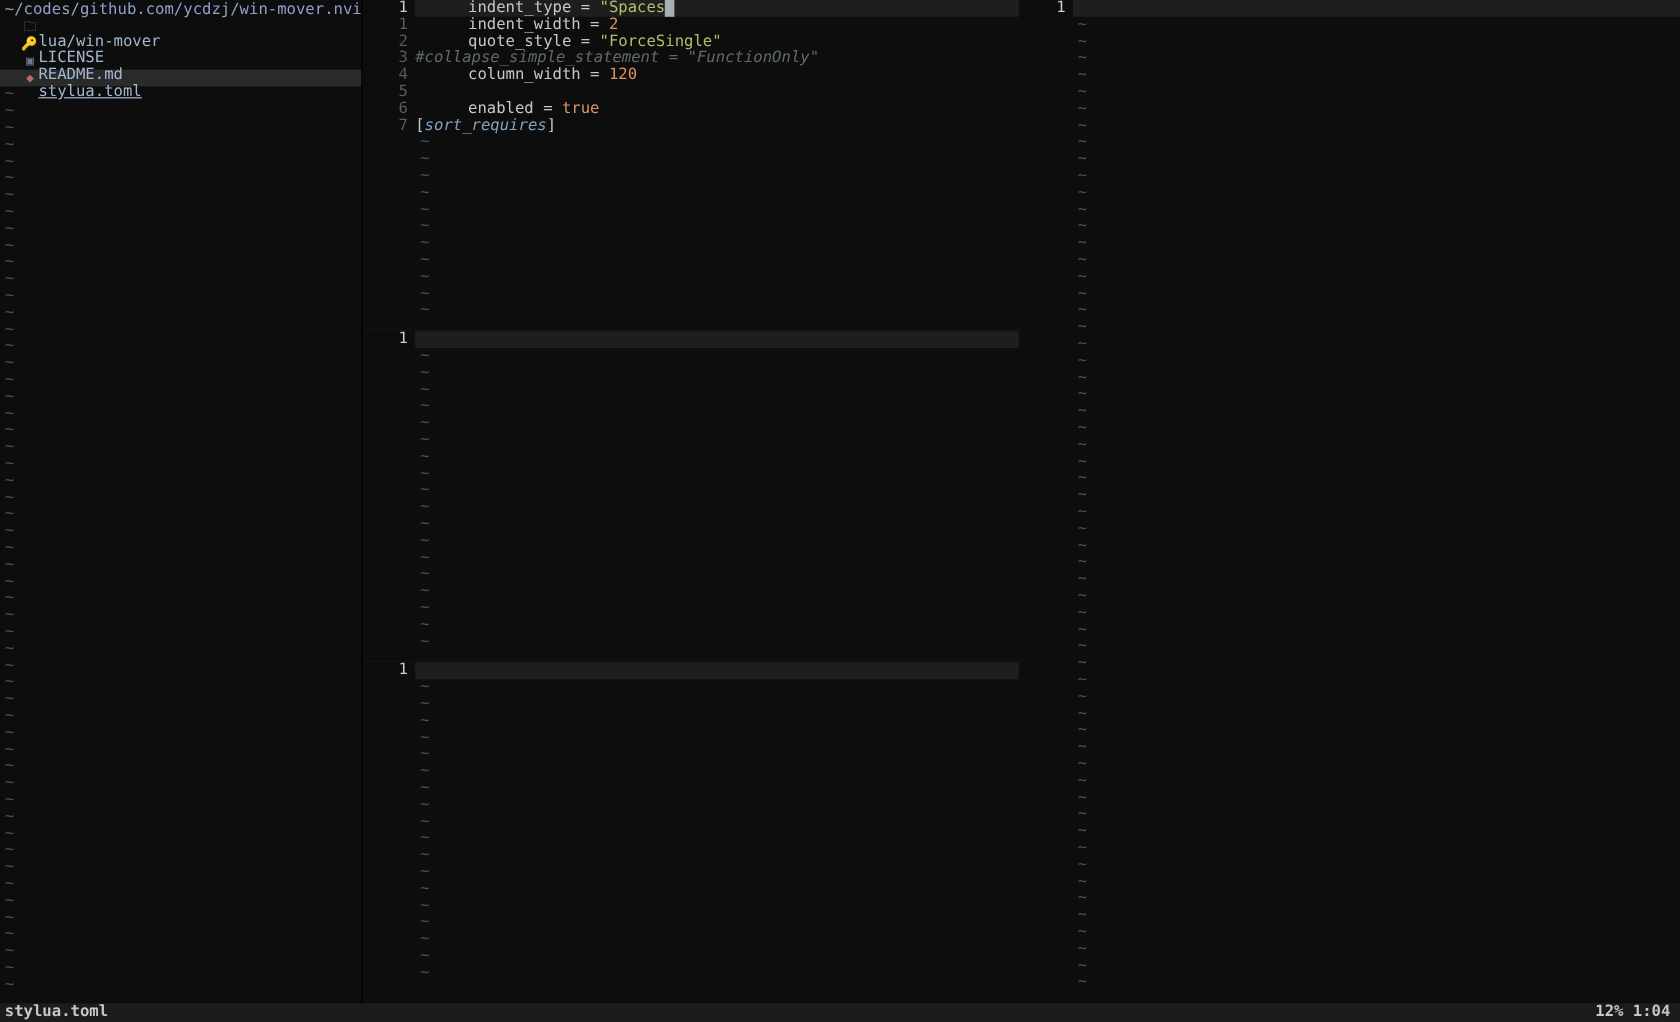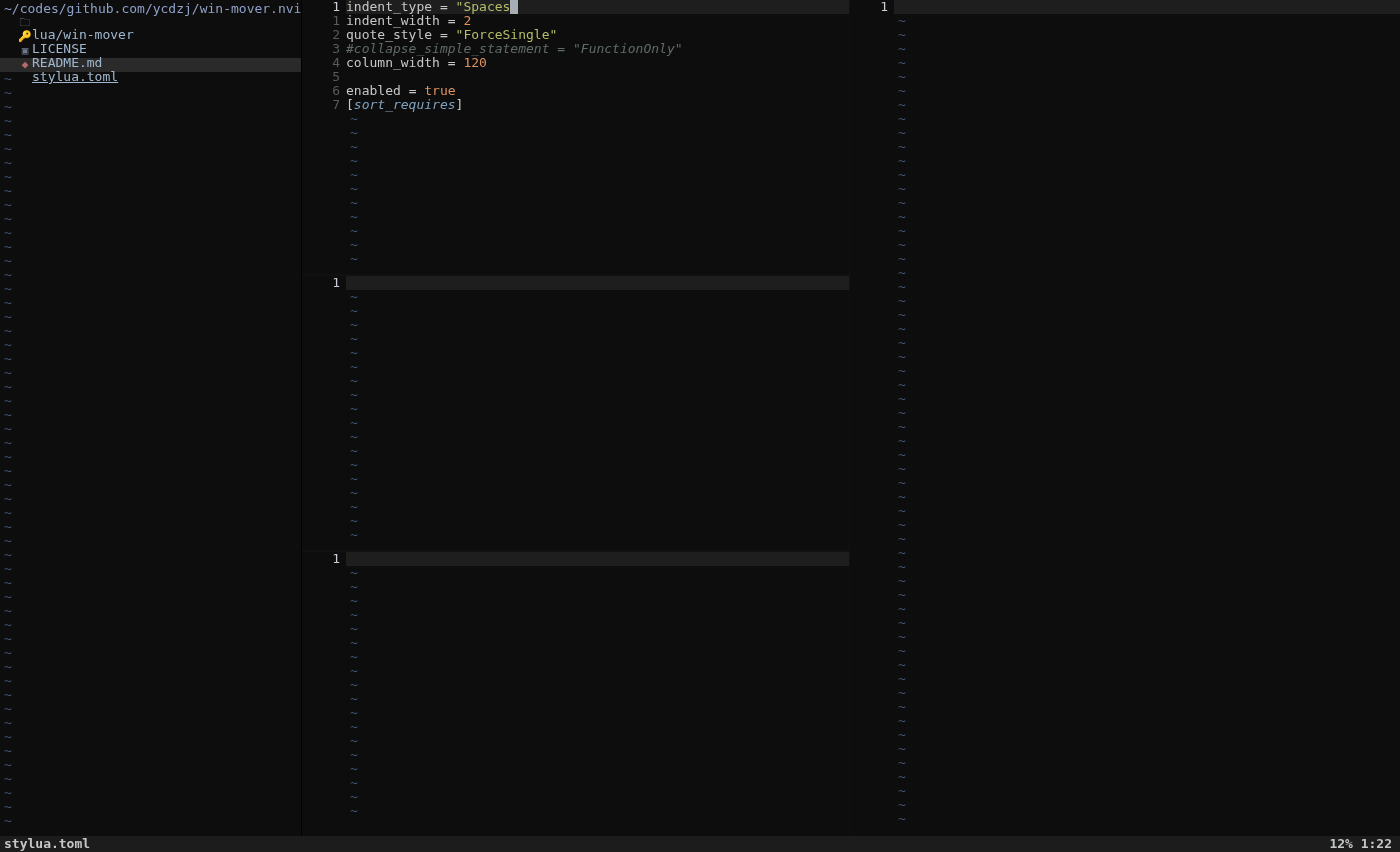--- a/index.html
+++ b/index.html
@@ -113,21 +113,21 @@
     position: relative;
   }
   .cl {
     height: 14px;
     white-space: pre;
   }
   .cl.cur {
     background: #1e1e1e;
   }
   
-  .tk-key   { color: #c5c8c6; }
+  .tk-key   { color: #c5c8c6; margin-left: 44px; }
   .tk-op    { color: #c5c8c6; }
   .tk-str   { color: #b5bd68; }
   .tk-num   { color: #de935f; }
   .tk-bool  { color: #de935f; }
   .tk-sect  { color: #81a2be; font-style: italic; }
   .tk-cmt   { color: #5f6b66; font-style: italic; }
   .cursor-block {
     display: inline-block;
     width: 7.4px;
     height: 14px;
@@ -414,15 +414,15 @@
             </div>
         </div>
       </div>
     </div>
 
   </div>
 
   <div class="statusbar">
     <span class="status-left">stylua.toml</span>
     <span class="status-spacer"></span>
-    <span class="status-right">12% 1:22</span>
+    <span class="status-right">12% 1:04</span>
   </div>
 </div>
 
 </body></html>

